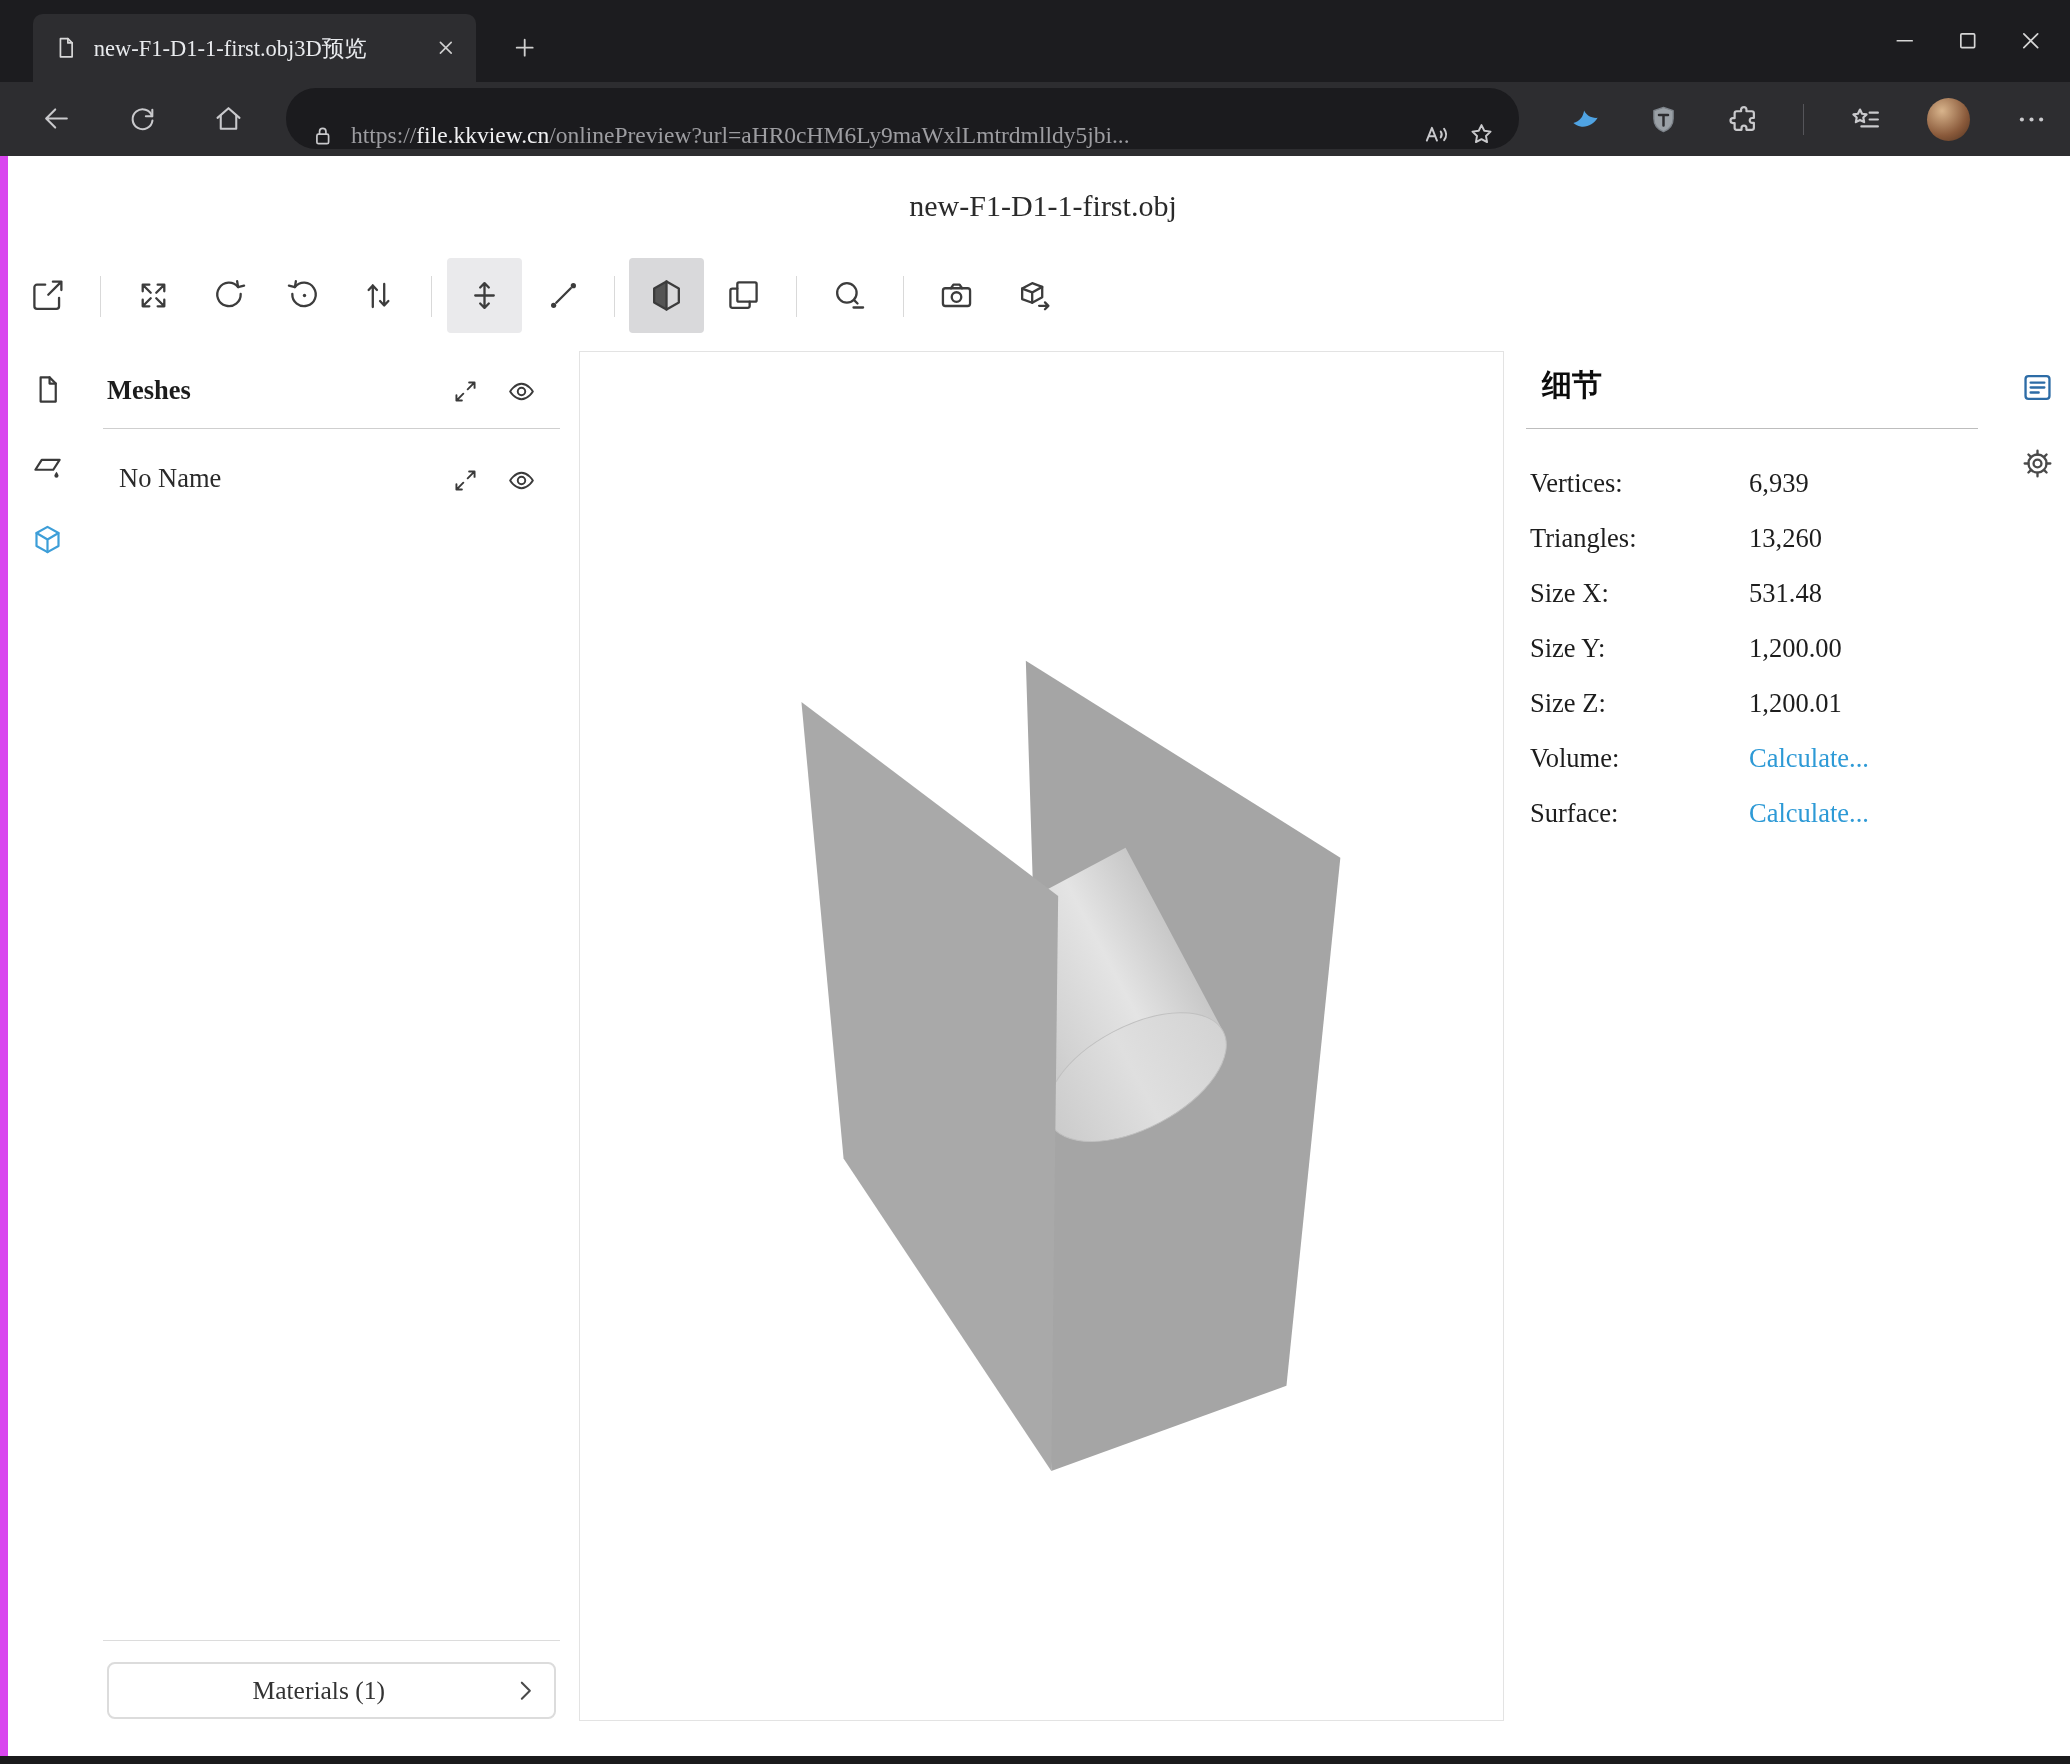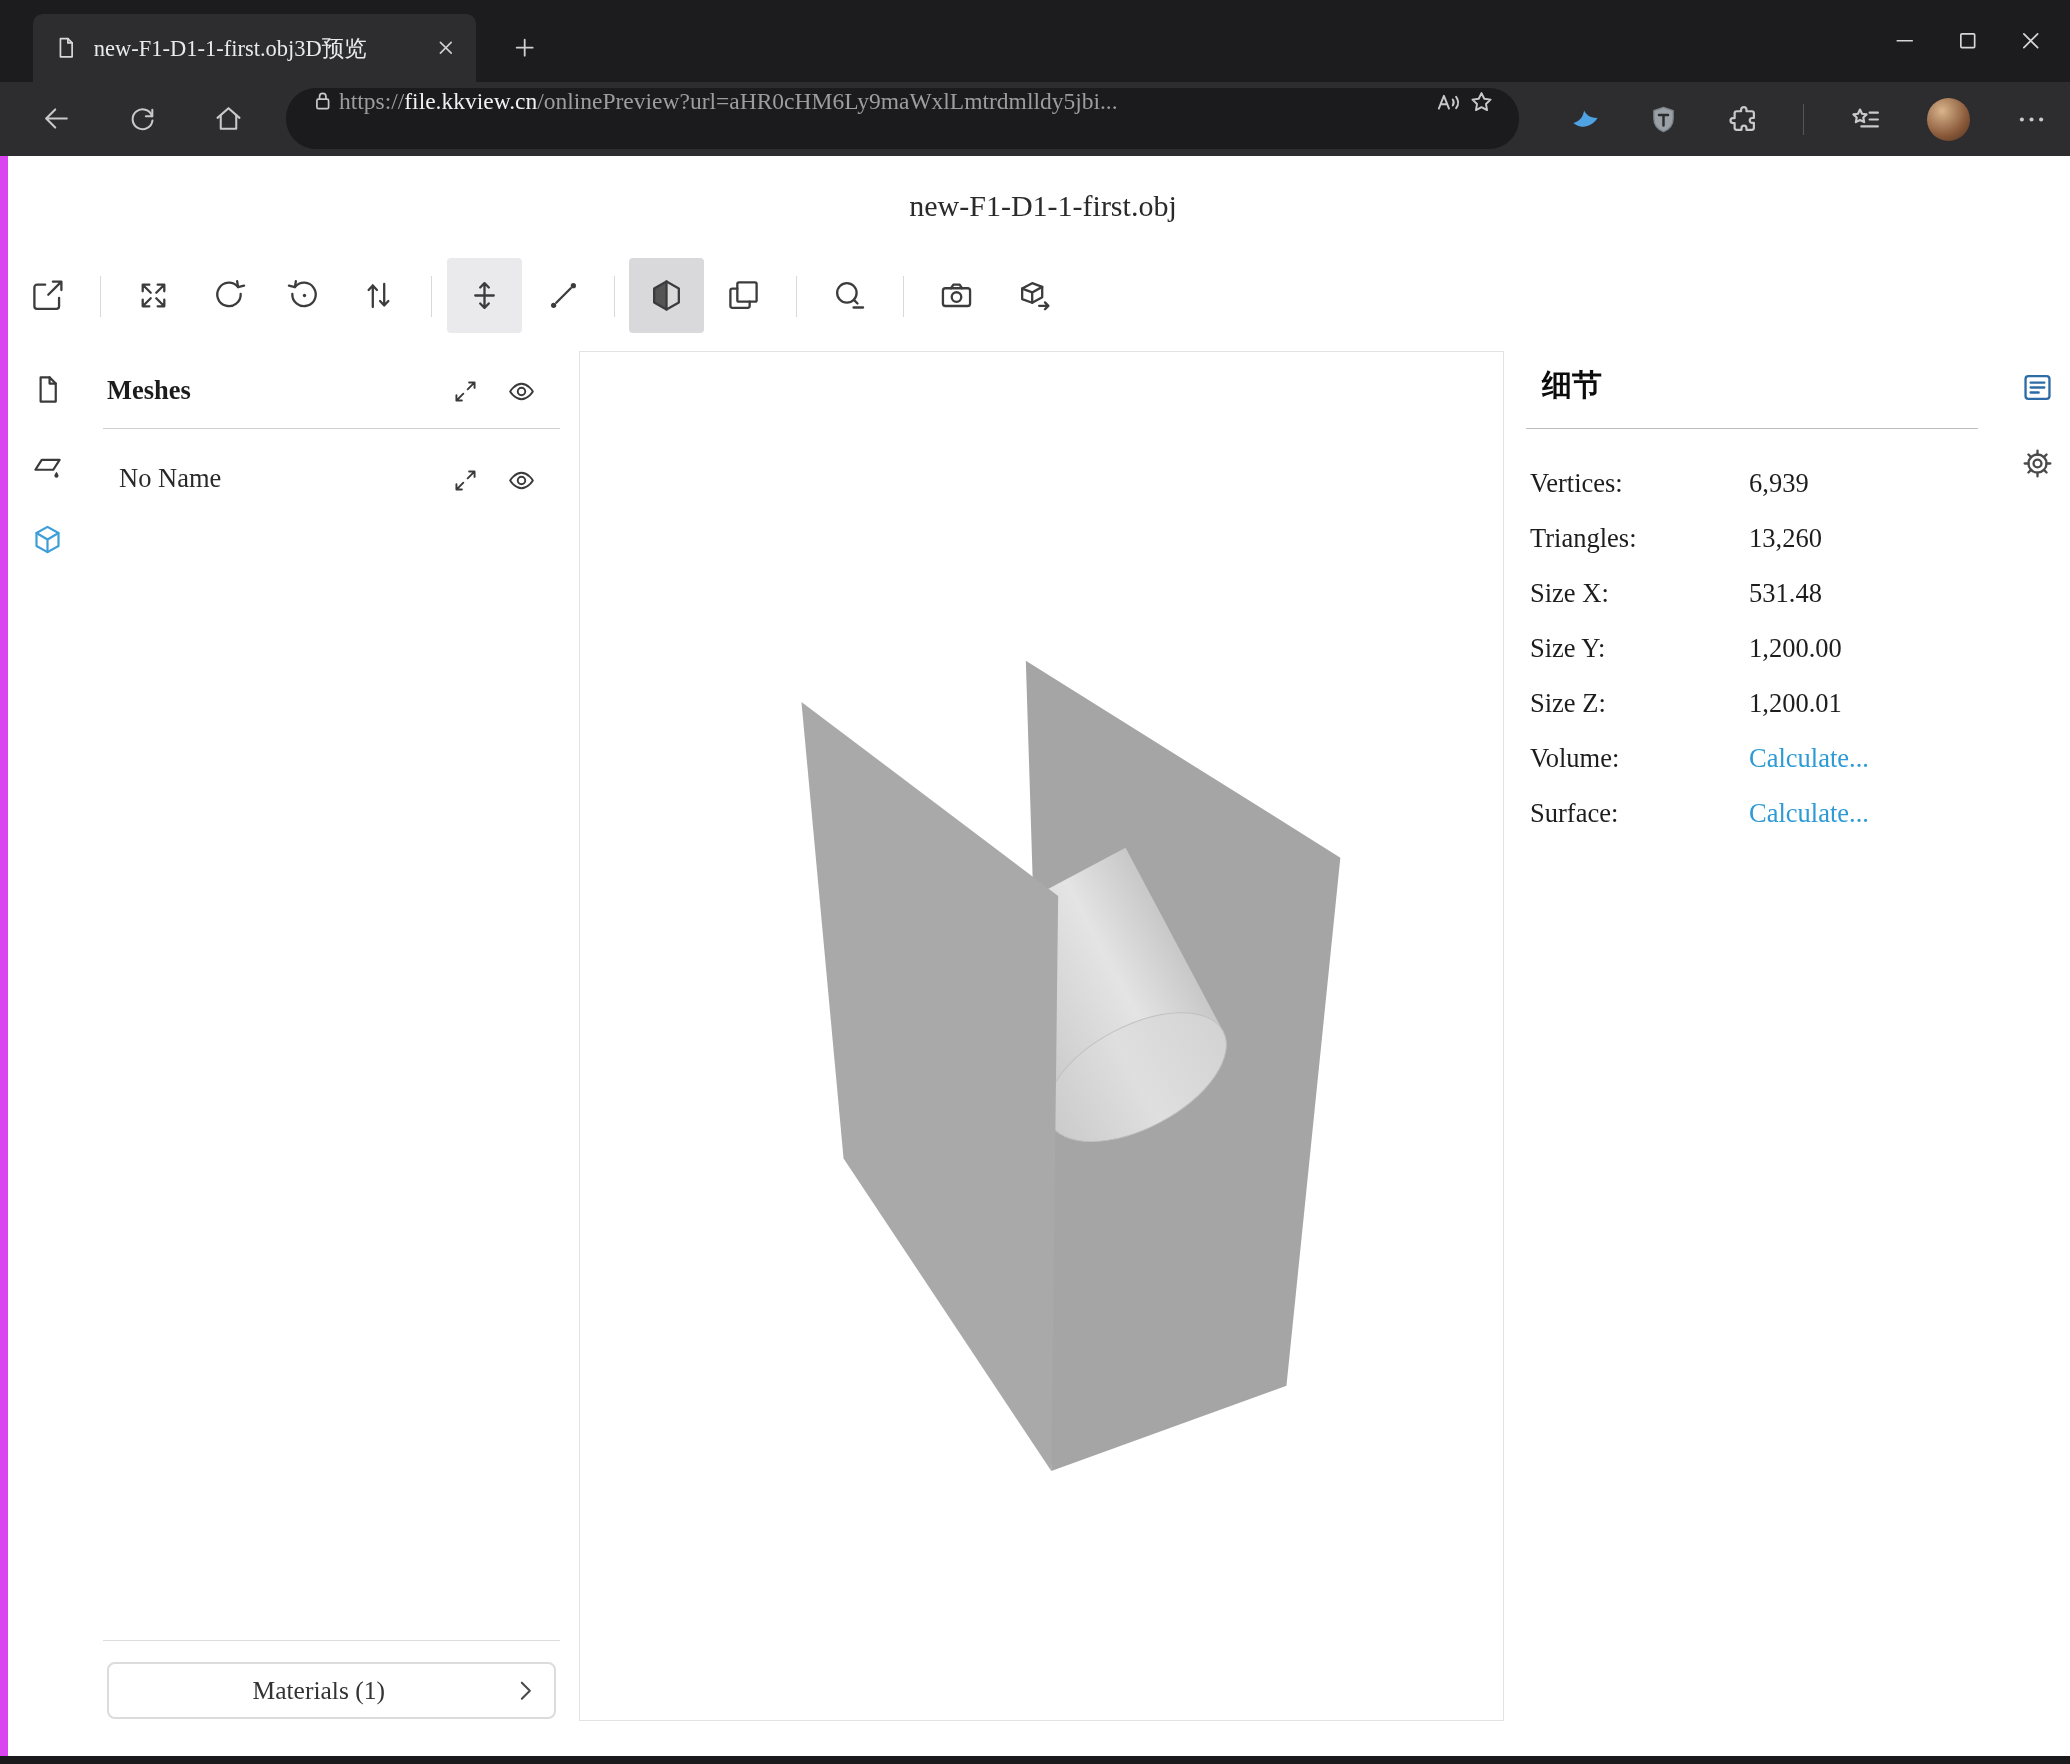--- a/index.html
+++ b/index.html
@@ -20,21 +20,21 @@
   .iconbtn{display:flex;align-items:center;justify-content:center;border-radius:7.8px;}
   .newtab{position:absolute;left:502px;top:25.5px;width:45px;height:45px;}
   .wincontrols{position:absolute;right:7.8px;top:0;height:82px;display:flex;}
   .winbtn{width:63px;height:82px;display:flex;align-items:center;justify-content:center;}
 
   
   .navbar{position:absolute;left:0;top:82px;width:100%;height:74px;background:#2d2d30;}
   .nav-btn{position:absolute;top:8.8px;width:55px;height:55px;display:flex;align-items:center;
            justify-content:center;border-radius:7.8px;}
   .addressbar{position:absolute;left:286px;top:5.9px;width:1233px;height:61px;background:#1b1b1e;
-              border-radius:30px;display:flex;align-items:flex-start;gap:4px;padding:0 23.5px;
+              border-radius:30px;display:flex;align-items:flex-end;gap:16px;padding:0 23.5px;
               box-sizing:border-box;}
   .url{flex:1;font-size:23.5px;color:#9d9da1;white-space:nowrap;overflow:hidden;}
   .url .host{color:#f1f1f3;}
   .nav-right{position:absolute;right:21.6px;top:0;height:74px;display:flex;align-items:center;gap:45px;}
   .vdiv{width:1px;height:31px;background:#55555a;}
   .avatar{width:43px;height:43px;border-radius:50%;
           background:radial-gradient(circle at 35% 30%,#d8b48c,#8a5a3b 60%,#4c2f1d);}
 
   
   .page{position:absolute;left:8px;top:156px;width:100%;height:1601px;background:#fff;}

